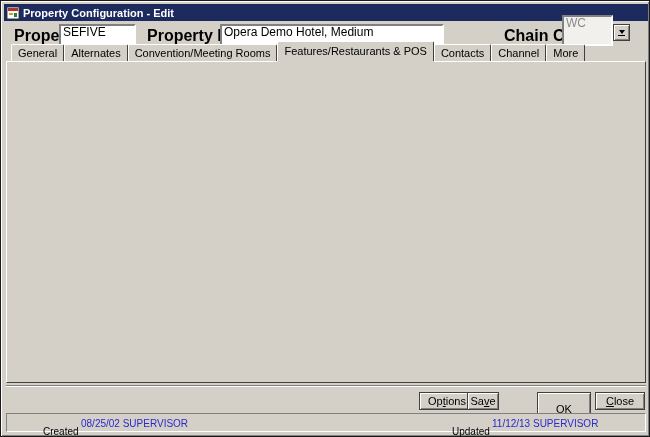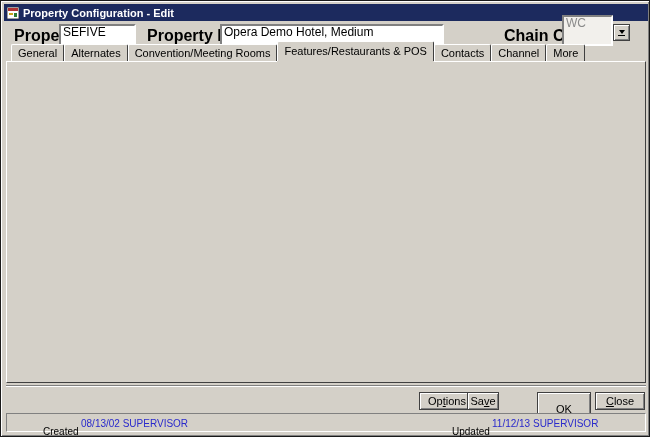--- a/index.html
+++ b/index.html
@@ -359,18 +359,18 @@
   <button class="btn" style="left:591px; top:349px; width:50px; height:18px;">De<u>l</u>ete</button>
 
   <div class="divider"></div>
   <button class="btn" style="left:418px; top:391px; width:56px; height:18px;">Op<u>t</u>ions</button>
   <button class="btn" style="left:466px; top:391px; width:32px; height:18px;">Sa<u>v</u>e</button>
   <button class="btn" style="left:536px; top:391px; width:54px; height:34px;"><u>O</u>K</button>
   <button class="btn" style="left:594px; top:391px; width:50px; height:18px;"><u>C</u>lose</button>
 
   <div class="statusbar">
     <span class="slabel" style="left:36px;">Created</span>
-    <span class="sval" style="left:74px;">08/13/02  SUPERVISOR</span>
+    <span class="sval" style="left:74px;">08/25/02  SUPERVISOR</span>
     <span class="slabel" style="left:445px;">Updated</span>
     <span class="sval" style="left:485px;">11/12/13  SUPERVISOR</span>
   </div>
 
 </div>
 
 </body></html>

